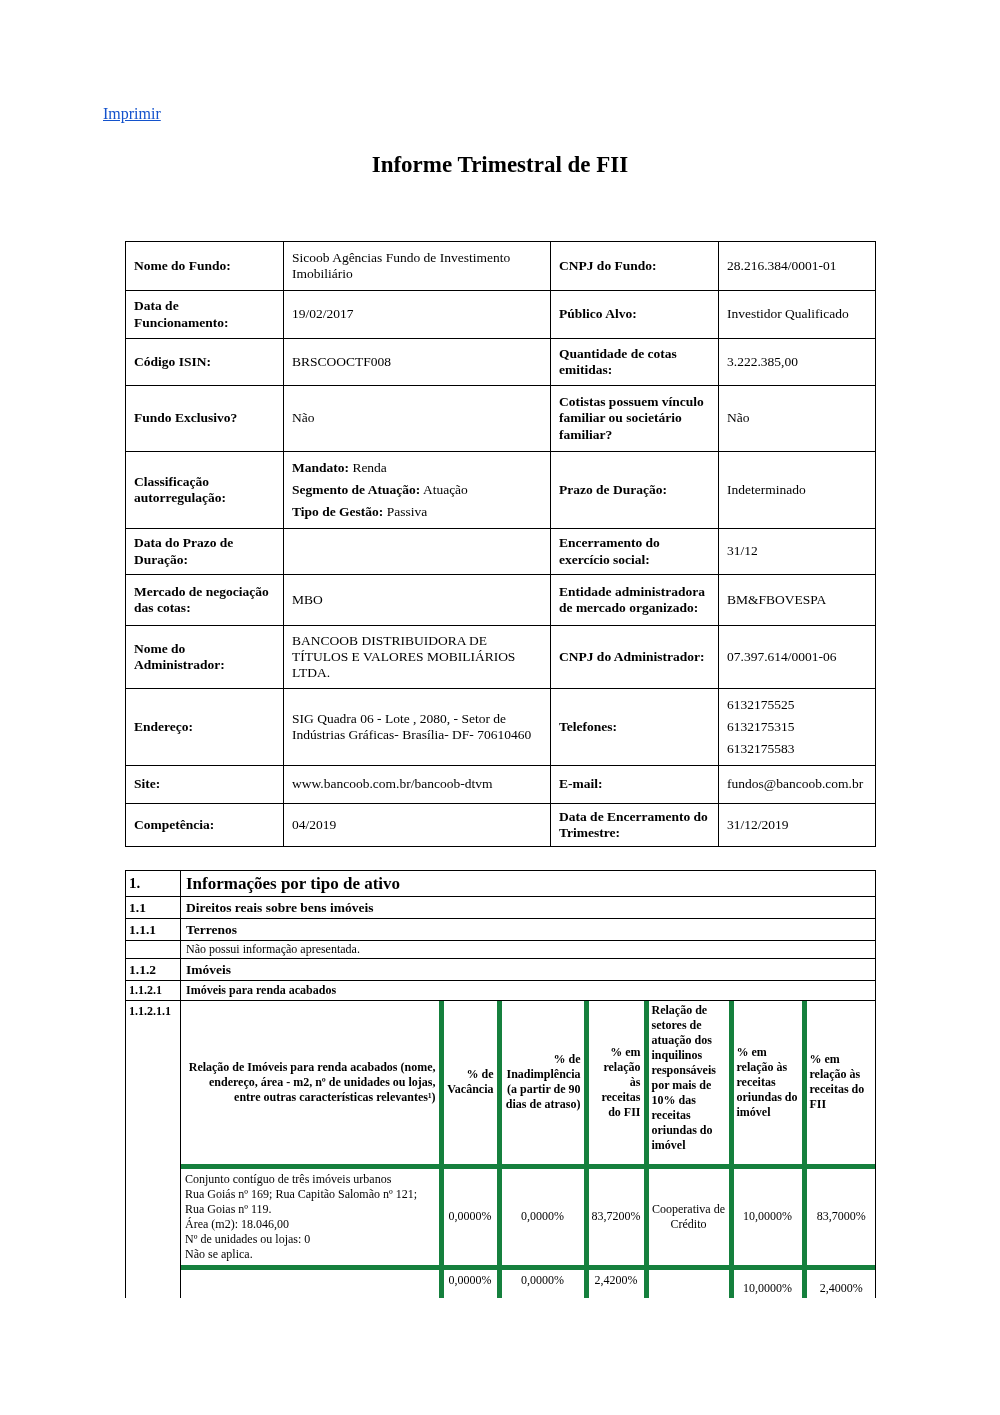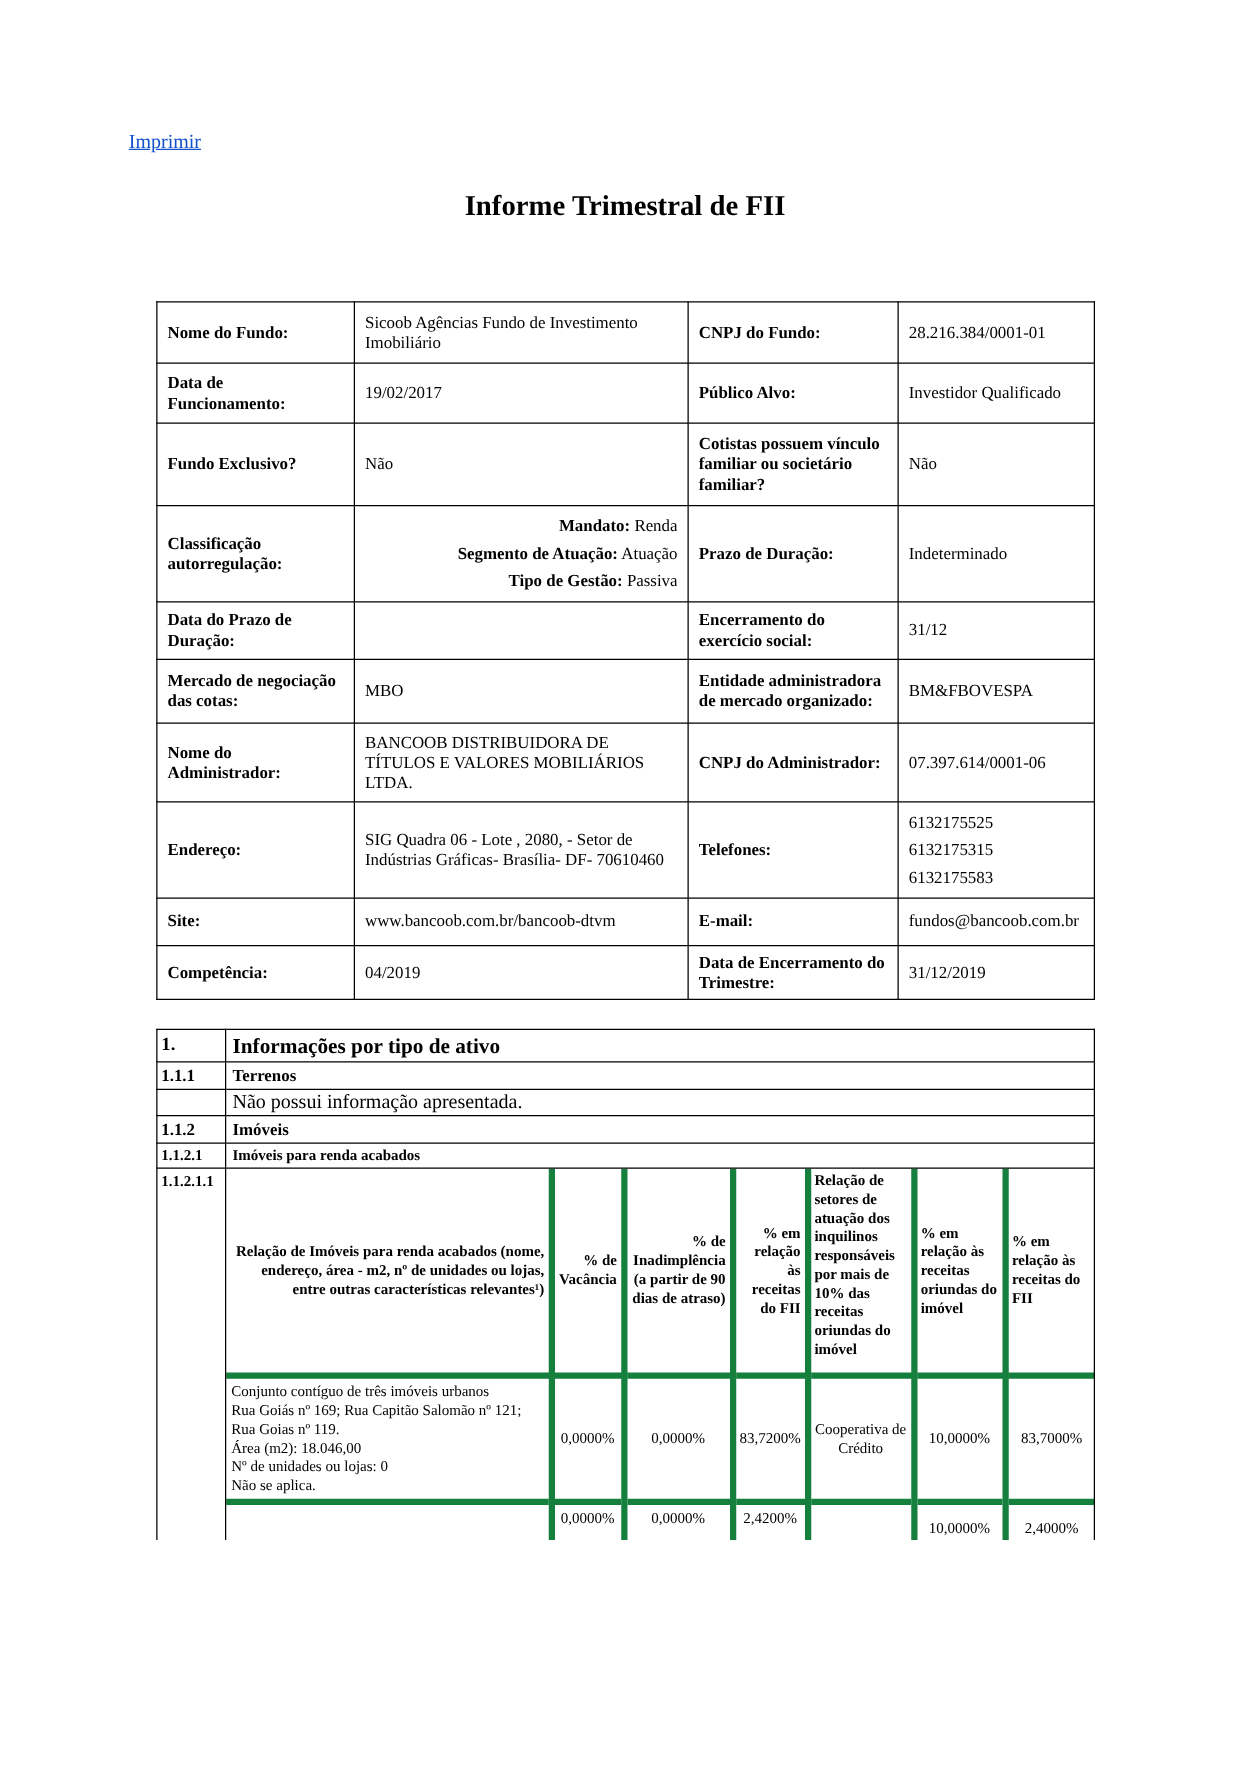--- a/index.html
+++ b/index.html
@@ -21,34 +21,34 @@
 
   
   .fund-table td {
     border:1px solid #000; font-size:13.5px; line-height:1.2;
     padding:4px 8px; vertical-align:middle; word-wrap:break-word;
   }
   .fund-table td.lbl { font-weight:bold; }
   tr.fr1{height:49px} tr.fr2{height:48px} tr.fr3{height:47px} tr.fr4{height:66px}
   tr.fr5{height:77px} tr.fr6{height:46px} tr.fr7{height:51px} tr.fr8{height:63px}
   tr.fr9{height:77px} tr.fr10{height:38px} tr.fr11{height:43px} tr.fr12{height:64px}
-  .cls-line { line-height:22px;text-align:right; }
+  .cls-line { line-height:22px; }
   .cls-line b { font-weight:bold; }
   .phone-line { line-height:22px; }
 
   
   .section-table { margin-top:23px; }
   .section-table td { border:1px solid #000; vertical-align:middle; word-wrap:break-word; }
   .section-table td.num { font-weight:bold; font-size:13.5px; padding:2px 2px 2px 3px; }
   .section-table td.ttl { font-weight:bold; font-size:13.5px; padding:2px 2px 2px 5px; }
   td.num-lg { font-size:15px !important; }
   td.ttl-lg { font-size:17px !important; }
   td.num-sm, td.ttl-sm { font-size:12px !important; }
   tr.sr-main{height:26px} tr.sr{height:22px} tr.sr-note{height:18px} tr.sr-sm{height:18px}
-  td.note { font-weight:normal; font-size:16px; padding:1px 2px 1px 5px; }
+  td.note { font-weight:normal; font-size:12px; padding:1px 2px 1px 5px; }
   td.deep-num { vertical-align:top !important; padding-top:3px !important; }
   td.nested-cell { padding:0 !important; vertical-align:top; }
   tr.sr-deep td { border-bottom:none; }
 
   
   .prop-table { width:100%; border-collapse:collapse; table-layout:fixed; }
   .prop-table th, .prop-table td {
     border:5px solid #15803d; font-size:12px; line-height:15px;
     padding:2px 3px; word-wrap:break-word;
   }
@@ -89,20 +89,26 @@
         <td class="val">Sicoob Agências Fundo de Investimento Imobiliário</td>
         <td class="lbl">CNPJ do Fundo:</td>
         <td class="val">28.216.384/0001-01</td>
       </tr>
       <tr class="fr2">
         <td class="lbl">Data de Funcionamento:</td>
         <td class="val">19/02/2017</td>
         <td class="lbl">Público Alvo:</td>
         <td class="val">Investidor Qualificado</td>
       </tr>
+      <tr class="fr3">
+        <td class="lbl">Código ISIN:</td>
+        <td class="val">BRSCOOCTF008</td>
+        <td class="lbl">Quantidade de cotas emitidas:</td>
+        <td class="val">3.222.385,00</td>
+      </tr>
       <tr class="fr4">
         <td class="lbl">Fundo Exclusivo?</td>
         <td class="val">Não</td>
         <td class="lbl">Cotistas possuem vínculo familiar ou societário familiar?</td>
         <td class="val">Não</td>
       </tr>
       <tr class="fr5">
         <td class="lbl">Classificação autorregulação:</td>
         <td class="val">
           <div class="cls-line"><b>Mandato:</b> <span>Renda</span></div>
@@ -157,20 +163,24 @@
 
   <table class="section-table">
     <colgroup>
         <col style="width:55px">
         <col style="width:695px">
       </colgroup>
     <tbody>
       <tr class="sr-main">
         <td class="num num-lg">1.</td>
         <td class="ttl ttl-lg">Informações por tipo de ativo</td>
+      </tr>
+      <tr class="sr">
+        <td class="num">1.1</td>
+        <td class="ttl">Direitos reais sobre bens imóveis</td>
       </tr>
       <tr class="sr">
         <td class="num">1.1.1</td>
         <td class="ttl">Terrenos</td>
       </tr>
       <tr class="sr-note">
         <td class="num"></td>
         <td class="note">Não possui informação apresentada.</td>
       </tr>
       <tr class="sr">

